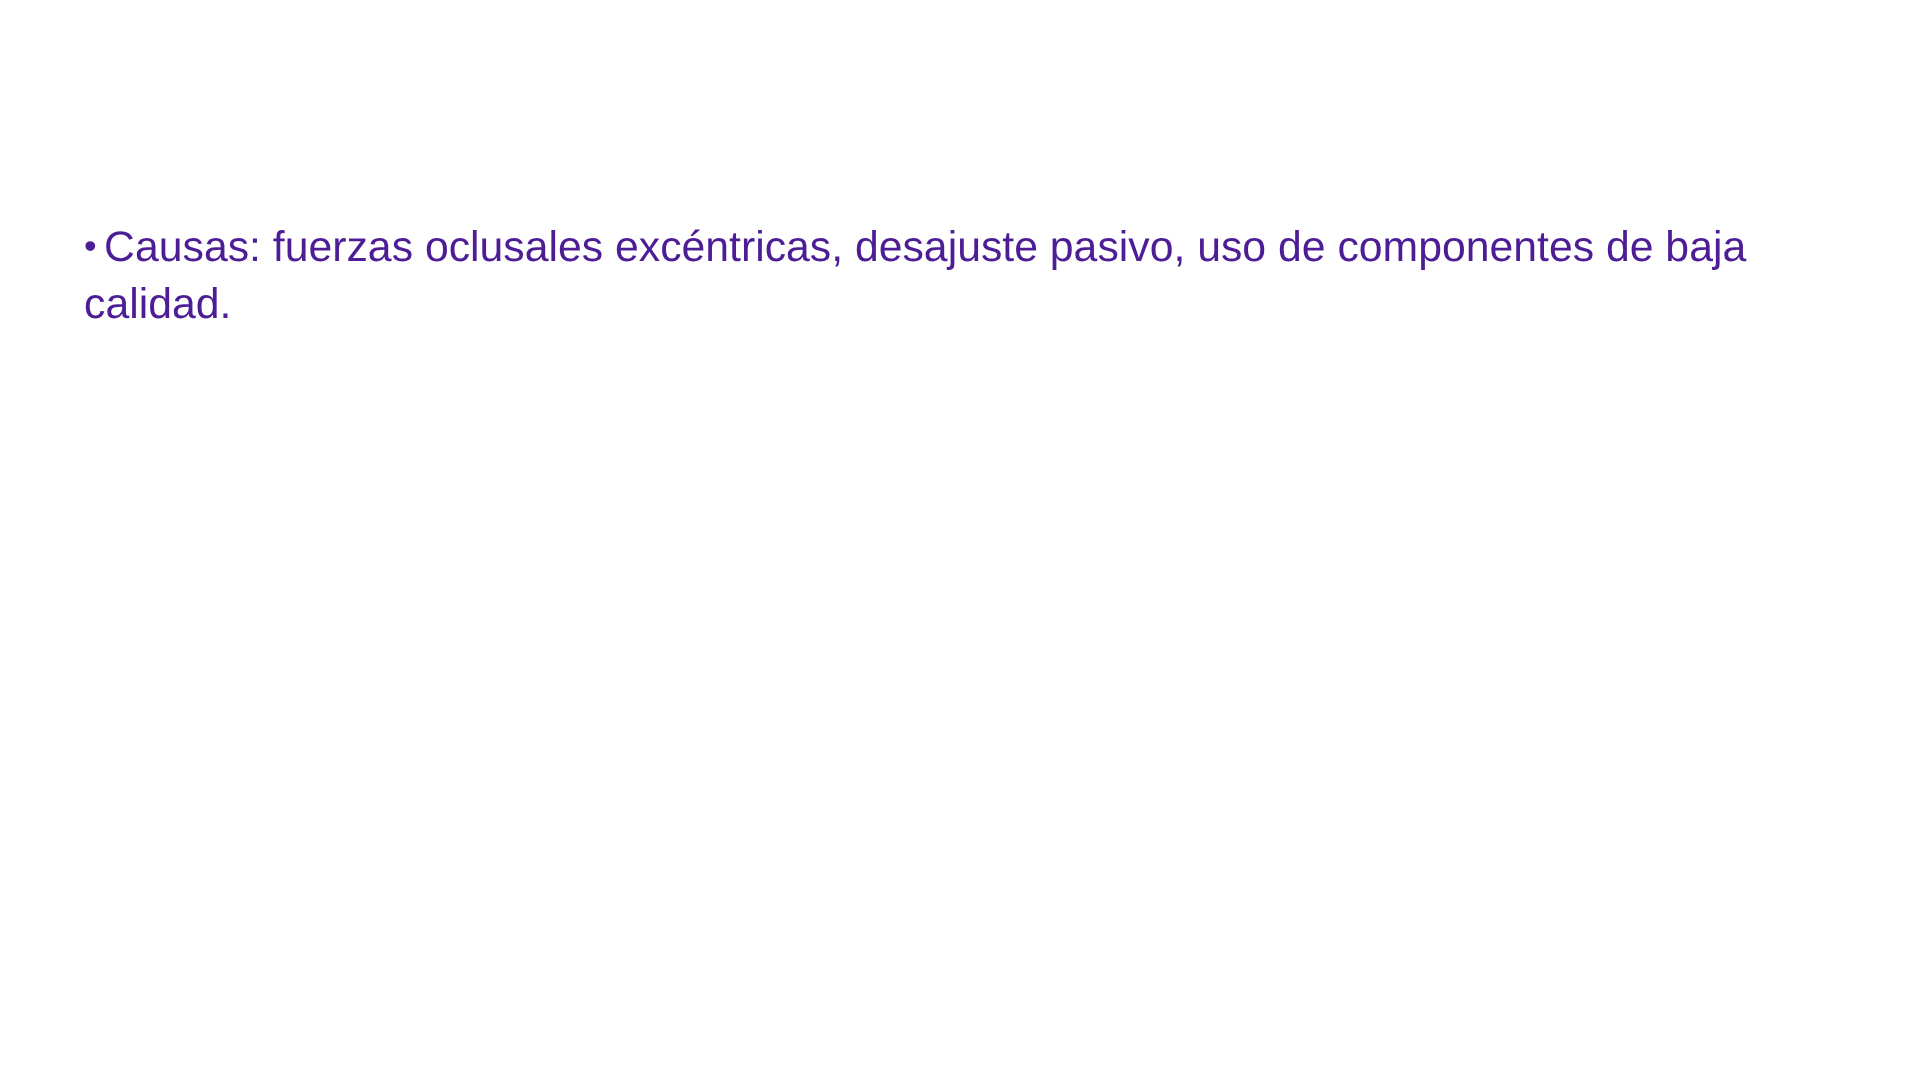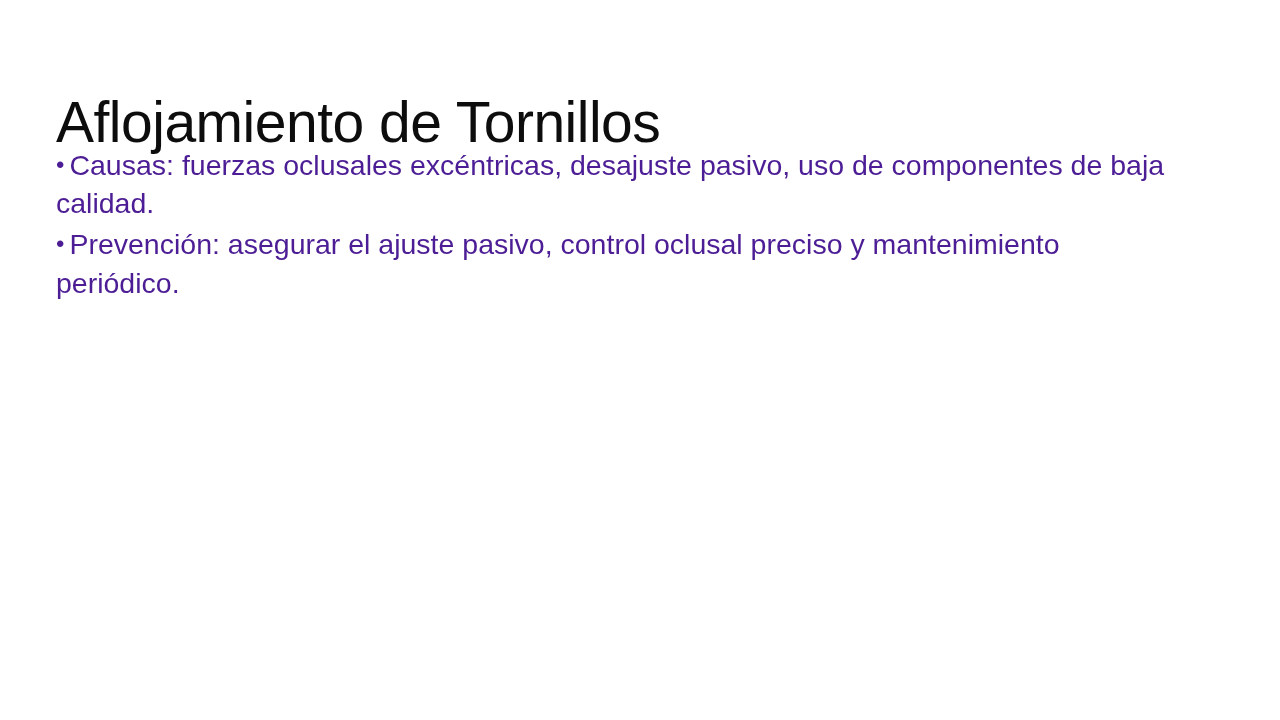--- a/index.html
+++ b/index.html
@@ -50,27 +50,23 @@
     font-size: 24px;
     vertical-align: 2px;
     padding-right: 5px;
   }
 </style>
 </head>
 <body>
 
 <div class="slide">
 
-  <h1 class="slide-title">Aflojamiento de Tornillos</h1>
 
   <div class="body-block">
 
     <p class="bullet-line">
       <span class="bullet-mark">•</span><span>Causas: fuerzas oclusales excéntricas, desajuste pasivo, uso de componentes de baja calidad.</span>
     </p>
 
 
-    <p class="bullet-line">
-      <span class="bullet-mark">•</span><span>Prevención: asegurar el ajuste pasivo, control oclusal preciso y mantenimiento periódico.</span>
-    </p>
 
   </div>
 </div>
 
 </body></html>

